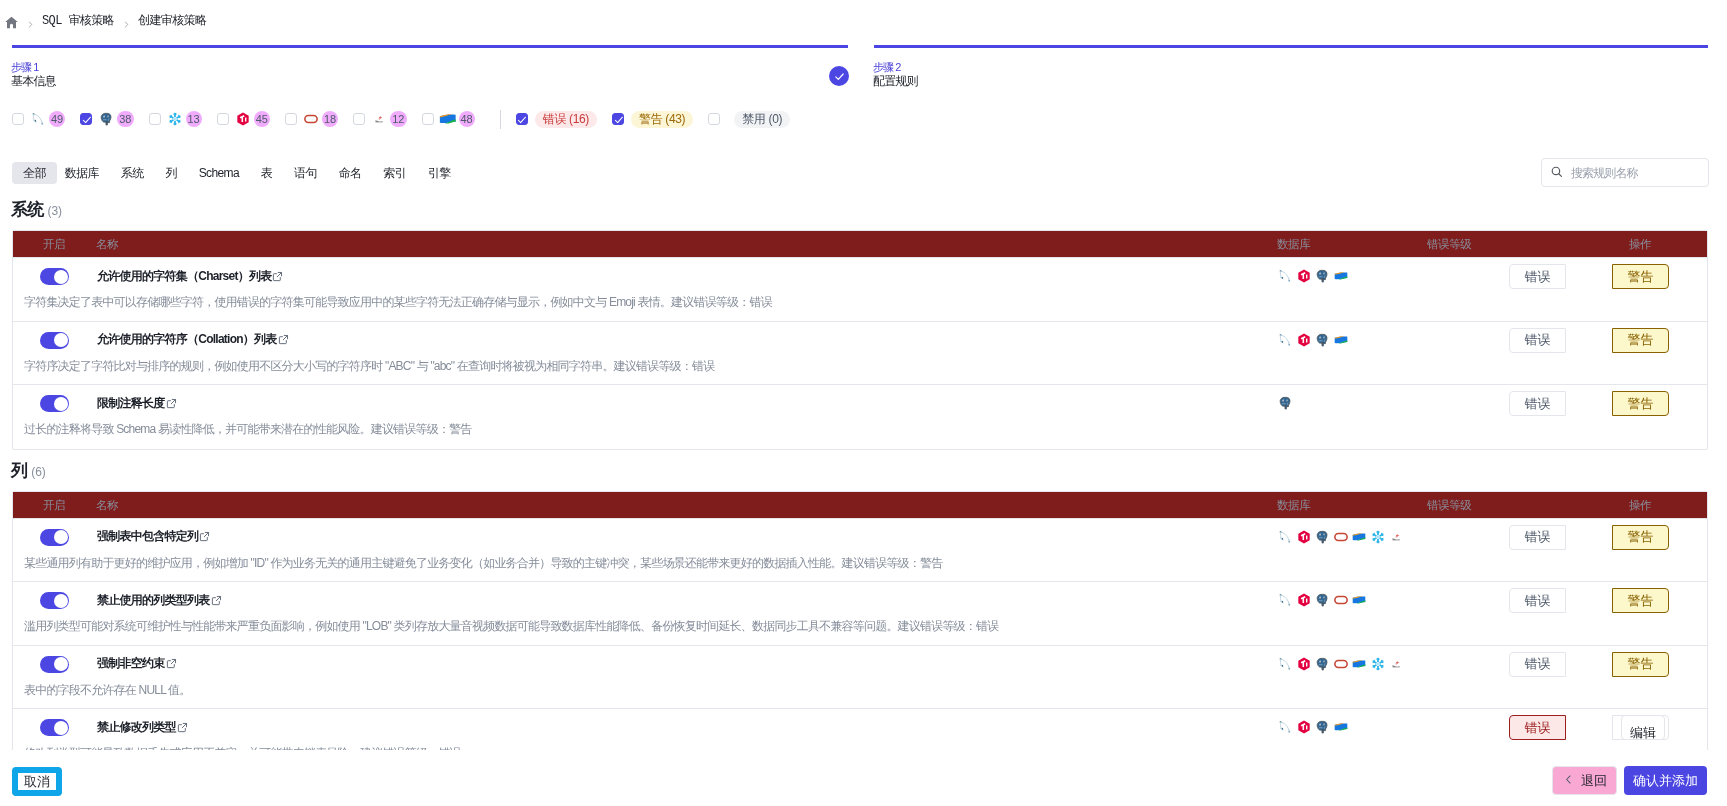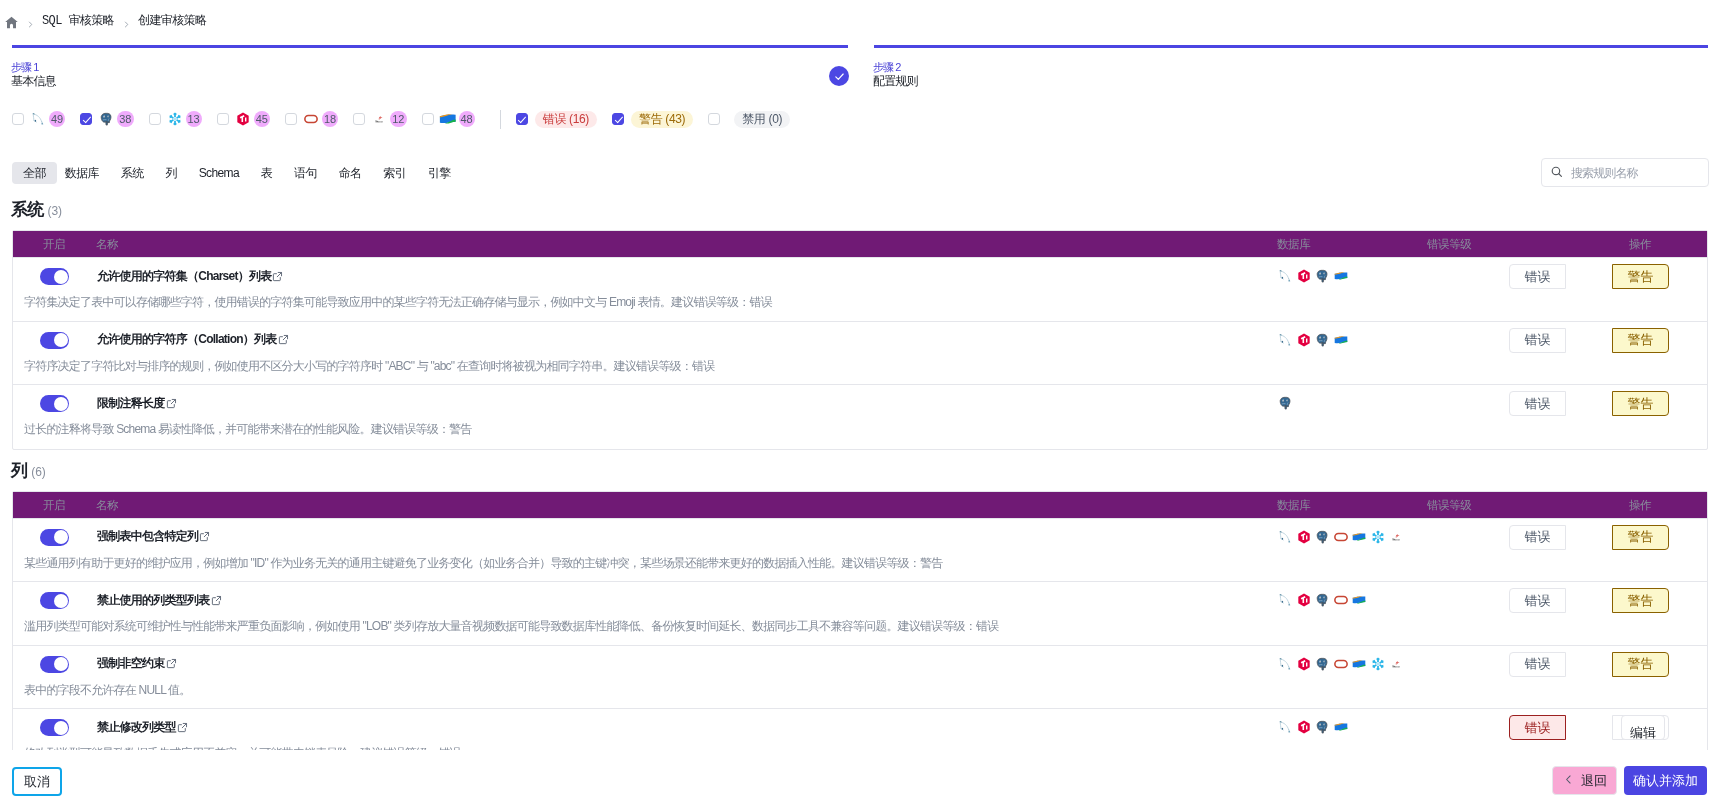--- a/index.html
+++ b/index.html
@@ -54,21 +54,21 @@
   .search { position:absolute; right:18px; top:158px; width:168px; height:29px; border:1px solid #e5e6eb; border-radius:4px; display:flex; align-items:center; padding:2px 10px 0 8px; background:#fff;}
   .search .ph { margin-left:7px; color:#9ba1ad; font-size:12px; letter-spacing:-0.9px;}
 
   
   .scroll { position:absolute; left:0; top:200px; width:1727px; height:550px; overflow:hidden; }
 
   .sec-title { margin:0 0 0 11px; font-size:17px; letter-spacing:-0.8px; font-weight:bold; color:#1d2129; line-height:20px; display:flex; align-items:baseline;}
   .sec-title .cnt2 { font-size:12px; letter-spacing:0px; font-weight:normal; color:#888f9c; margin-left:4px; }
 
   .rules { width:1696px; margin-left:12px; border:1px solid #e5e6eb; background:#fff; border-radius:2px;}
-  .rhead { height:27px; background:#701a75; border-bottom:1px solid #e5e6eb; position:relative; }
+  .rhead { height:27px; background:#7f1d1d; border-bottom:1px solid #e5e6eb; position:relative; }
   .rhead span { position:absolute; top:7px; font-size:11.5px; letter-spacing:-0.4px; color:#888f9c; line-height:12px;}
   .rrow { position:relative; height:63.5px; border-bottom:1px solid #e5e6eb; }
   .rrow.last { border-bottom:none; }
 
   .toggle { position:absolute; left:27px; top:10px; width:29px; height:17px; border-radius:9px; background:#4c47e3; }
   .toggle .knob { position:absolute; top:1.5px; left:13.5px; width:14px; height:14px; border-radius:50%; background:#fff; }
 
   .rule-name { position:absolute; left:84px; top:10px; font-size:12px; letter-spacing:-0.75px; color:#1d2129; font-weight:bold; display:flex; align-items:center; white-space:nowrap; height:16px;}
   .ext { margin-left:1px; width:11px; height:11px; display:inline-flex; align-items:center;}
 
@@ -84,21 +84,21 @@
 
   .editbtn { font-family:Liberation Sans, sans-serif; position:absolute; left:1608px; top:6px; height:25px; width:44px; font-size:13px; border:1px solid #e5e6eb; border-radius:4px; background:#fff; color:#1d2129; cursor:pointer; padding:8px;}
 
   .desc { position:absolute; left:11px; top:37px; font-size:12px; letter-spacing:-0.8px; color:#858d9a; line-height:15px; white-space:nowrap;}
 
   .gap { height:11px; }
 
   
   .footer { position:absolute; left:0; top:751px; width:1727px; height:55px; background:#fff; border-top:1px solid #fff; }
   .btn { font-family:inherit; position:absolute; height:29px; font-size:13px; border-radius:4px; cursor:pointer; display:flex; align-items:center; justify-content:center; padding:0;}
-  .btn.cancel { left:12px; top:15px; width:50px; border:2px solid #0ea5e9; background:#fff; color:#1d2129; }
+  .btn.cancel { left:12px; top:15px; width:50px; border:6px solid #0ea5e9; background:#fff; color:#1d2129; }
   .btn.back { right:110px; top:14px; width:65px; border:1px solid #e5e6eb; background:#f9a8d4; color:#1d2129; gap:6px;}
   .btn.primary { right:20px; top:14px; width:83px; border:none; background:#4b45e2; color:#fff; }
 </style>
 </head>
 <body>
 
 <div class="page" id="page">
     <div class="breadcrumb">
       <span class="bc-home">
         <svg width="13" height="13" viewBox="0 0 22 21">

